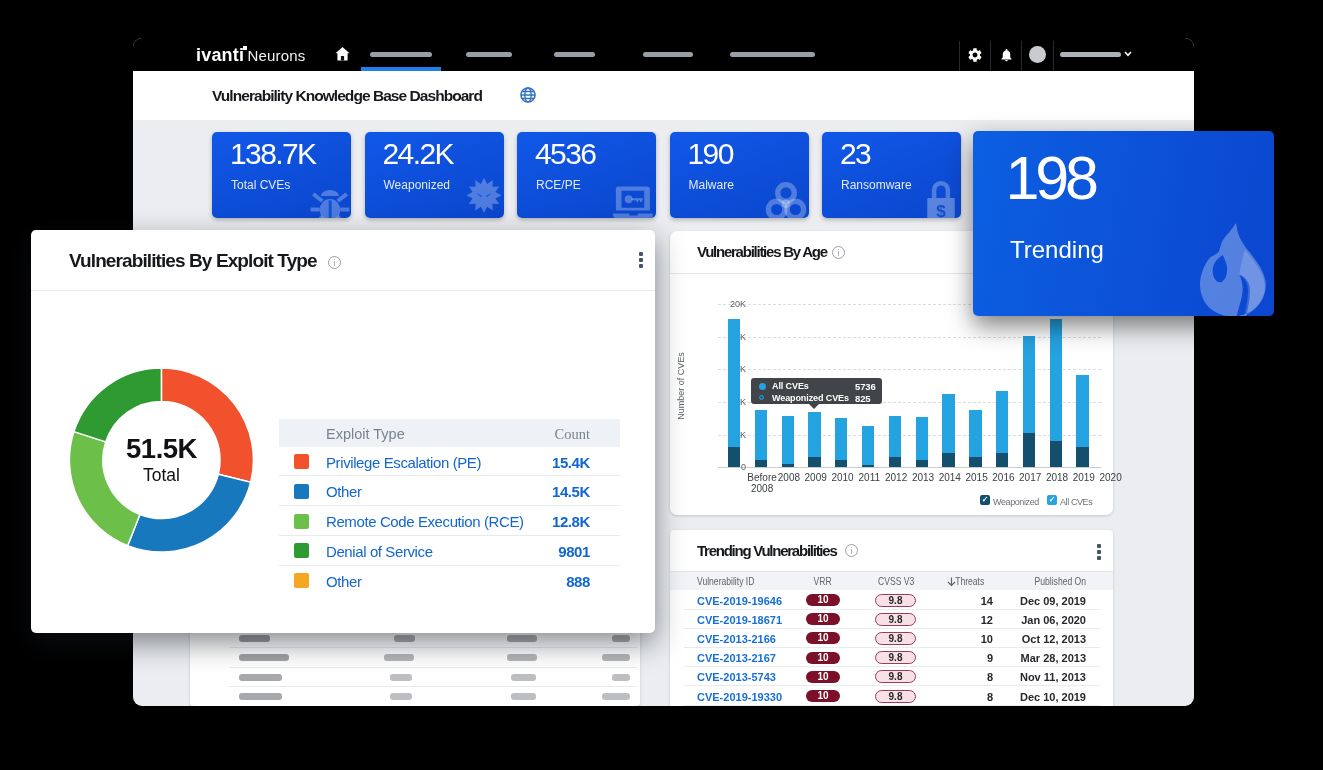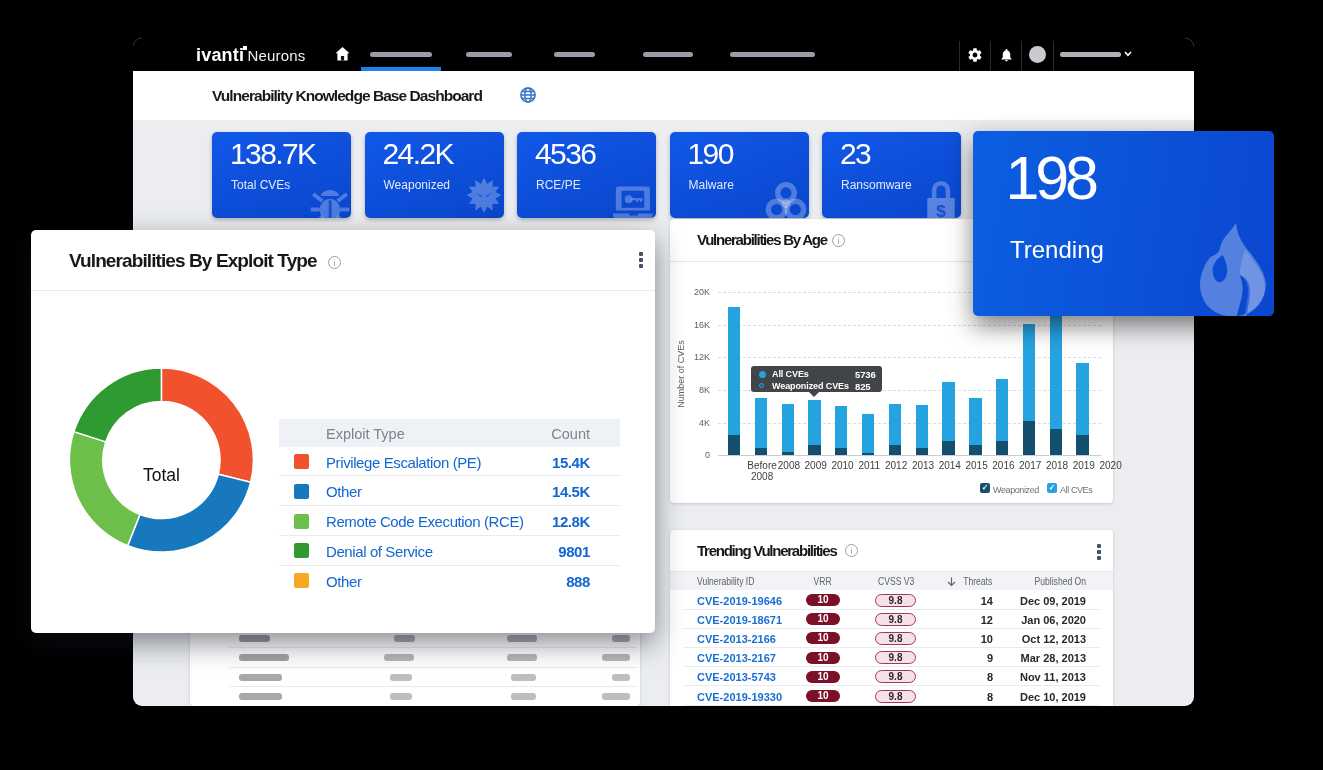--- a/index.html
+++ b/index.html
@@ -44,33 +44,33 @@
 #trendcard .lbl { position:absolute; left:37px; top:105px; font-size:24px; }
 
 
 #exploitcard { left:31px; top:230px; width:624px; height:403px; background:#fff; border-radius:5px;
   box-shadow:0 10px 28px rgba(20,24,36,0.5); }
 #exploitcard .hd { position:absolute; left:0; top:0; width:624px; height:61px; border-bottom:1px solid #e8eaee; }
 #exploitcard .ht { position:absolute; left:38px; top:19.5px; font-size:19px; font-weight:bold; color:#16181c; letter-spacing:-0.9px; }
 .etable { position:absolute; left:248px; top:142.5px; width:341px;margin-top:46px; }
 .etable .thead { height:28px; background:#eef1f6; position:relative; }
 .etable .thead .c1 { position:absolute; left:47px; top:7px; font-size:14.5px; color:#7d838c; }
-.etable .thead .c2 { position:absolute; right:30px; top:7px; font-size:14.5px; color:#7d838c; }
+.etable .thead .c2 { position:absolute; right:30px; top:7px; font-size:14.5px; color:#7d838c;font-family:Liberation Serif, serif; }
 .erow { height:29.8px; position:relative; border-bottom:1px solid #e8eaee; }
 .erow .sq { position:absolute; left:14.5px; top:7.5px; width:15px; height:15px; border-radius:2px; }
 .erow .nm { position:absolute; left:47px; top:7px; font-size:15px; color:#1266d1; font-weight:normal; letter-spacing:-0.4px; }
 .erow .ct { position:absolute; right:30px; top:7px; font-size:15px; color:#1266d1; font-weight:bold; letter-spacing:-0.4px; }
 .donut-lbl1 { position:absolute; left:60px; top:203px; width:141px; text-align:center; font-size:27.5px; font-weight:bold; color:#101114; letter-spacing:-0.5px; }
 .donut-lbl2 { position:absolute; left:60px; top:234.5px; width:141px; text-align:center; font-size:17.5px; color:#101114; }
 
 
-#agecard { left:537px; top:181px; width:443px; height:284px; }
+#agecard { left:537px; top:193px; width:443px; height:284px;border-radius:7px; }
 .gridline { position:absolute; left:48px; width:383px; height:0; border-top:1px dashed #d9dce1; }
 .baseline { position:absolute; left:48px; width:383px; height:1px; background:#c9ccd1; }
-.ylab { position:absolute; width:40px; text-align:right; font-size:9px; color:#5c6166; }
+.ylab { position:absolute; width:40px; text-align:right; font-size:9px; color:#5c6166;margin-left:36px; }
 .xlab { position:absolute; width:44px; text-align:center; font-size:10px; color:#3c4043;margin-left:28px; }
 .bar { position:absolute; background:#25a2e0; }
 .bard { position:absolute; background:#14506e; }
 .ytitle { position:absolute; left:-29px; top:150px; font-size:9px; color:#5c6166; transform:rotate(-90deg); transform-origin:center; width:80px; text-align:center; }
 
 
 #tooltip { position:absolute; left:81px; top:146.5px; width:131px; height:26px; background:rgba(55,58,62,0.95); border-radius:3px; color:#fff; font-size:9px; font-weight:bold; letter-spacing:-0.1px; }
 #tooltip:after { content:""; position:absolute; left:58px; bottom:-5px; border-left:5px solid transparent; border-right:5px solid transparent; border-top:5px solid rgba(55,58,62,0.95); }
 #tooltip .r { position:absolute; left:8px; right:8px; height:13px; }
 #tooltip .dot { position:absolute; left:0; top:2.5px; width:7px; height:7px; border-radius:50%; }
@@ -325,21 +325,21 @@
       <div class="menu3" style="right:12px;top:14px">
           <i></i>
           <i></i>
           <i></i>
         </div>
     </div>
     <div class="tv-head">
       <span style="position:absolute;left:27px;top:3px"><span class="sx" style="transform-origin:left">Vulnerability ID</span></span>
       <span style="position:absolute;left:138px;top:3px;width:30px;text-align:center"><span class="sx">VRR</span></span>
       <span style="position:absolute;left:201px;top:3px;width:50px;text-align:center"><span class="sx">CVSS V3</span></span>
-      <span style="position:absolute;left:270px;top:3px;width:52px;text-align:right"><span class="sx" style="transform-origin:right">Threats</span></span>
+      <span style="position:absolute;left:270px;top:3px;width:52px;text-align:center"><span class="sx" style="transform-origin:right">Threats</span></span>
       <svg style="position:absolute;left:277px;top:4.5px" width="9" height="10" viewBox="0 0 9 10">
           <path d="M4.5,0.5 v7.5 M1,5 l3.5,3.5 3.5,-3.5" stroke="#5f6368" stroke-width="1.2" fill="none"></path>
         </svg>
       <span style="position:absolute;right:27px;top:3px"><span class="sx" style="transform-origin:right;display:inline-block">Published On</span></span>
     </div>
     <div id="tvrows">
         <div class="tvrow" style="top:60.5px">
           <span class="tv-id">CVE-2019-19646</span>
           <span class="tv-vrr">10</span>
           <span class="tv-cvss">9.8</span>
@@ -394,20 +394,21 @@
         <i></i>
         <i></i>
       </div>
   </div>
   <svg class="abs" style="left:0;top:0" width="624" height="403" viewBox="0 0 624 403">
     <path d="M130.4,138.0 A92.0,92.0 0 0 1 219.7,252.3 L187.3,244.2 A58.6,58.6 0 0 0 130.4,171.4 Z" fill="#f1522d" stroke="#fff" stroke-width="1.5"></path>
     <path d="M219.7,252.3 A92.0,92.0 0 0 1 96.7,315.6 L108.9,284.5 A58.6,58.6 0 0 0 187.3,244.2 Z" fill="#1878be" stroke="#fff" stroke-width="1.5"></path>
     <path d="M96.7,315.6 A92.0,92.0 0 0 1 42.9,201.6 L74.7,211.9 A58.6,58.6 0 0 0 108.9,284.5 Z" fill="#6cc04a" stroke="#fff" stroke-width="1.5"></path>
     <path d="M42.9,201.6 A92.0,92.0 0 0 1 130.4,138.0 L130.4,171.4 A58.6,58.6 0 0 0 74.7,211.9 Z" fill="#2f9a32" stroke="#fff" stroke-width="1.5"></path>
   </svg>
+  <div class="donut-lbl1">51.5K</div>
   <div class="donut-lbl2">Total</div>
   <div class="etable">
     <div class="thead">
         <span class="c1">Exploit Type</span>
         <span class="c2">Count</span>
       </div>
     <div class="erow">
         <span class="sq" style="background:#f1522d"></span>
         <span class="nm">Privilege Escalation (PE)</span>
         <span class="ct">15.4K</span>

